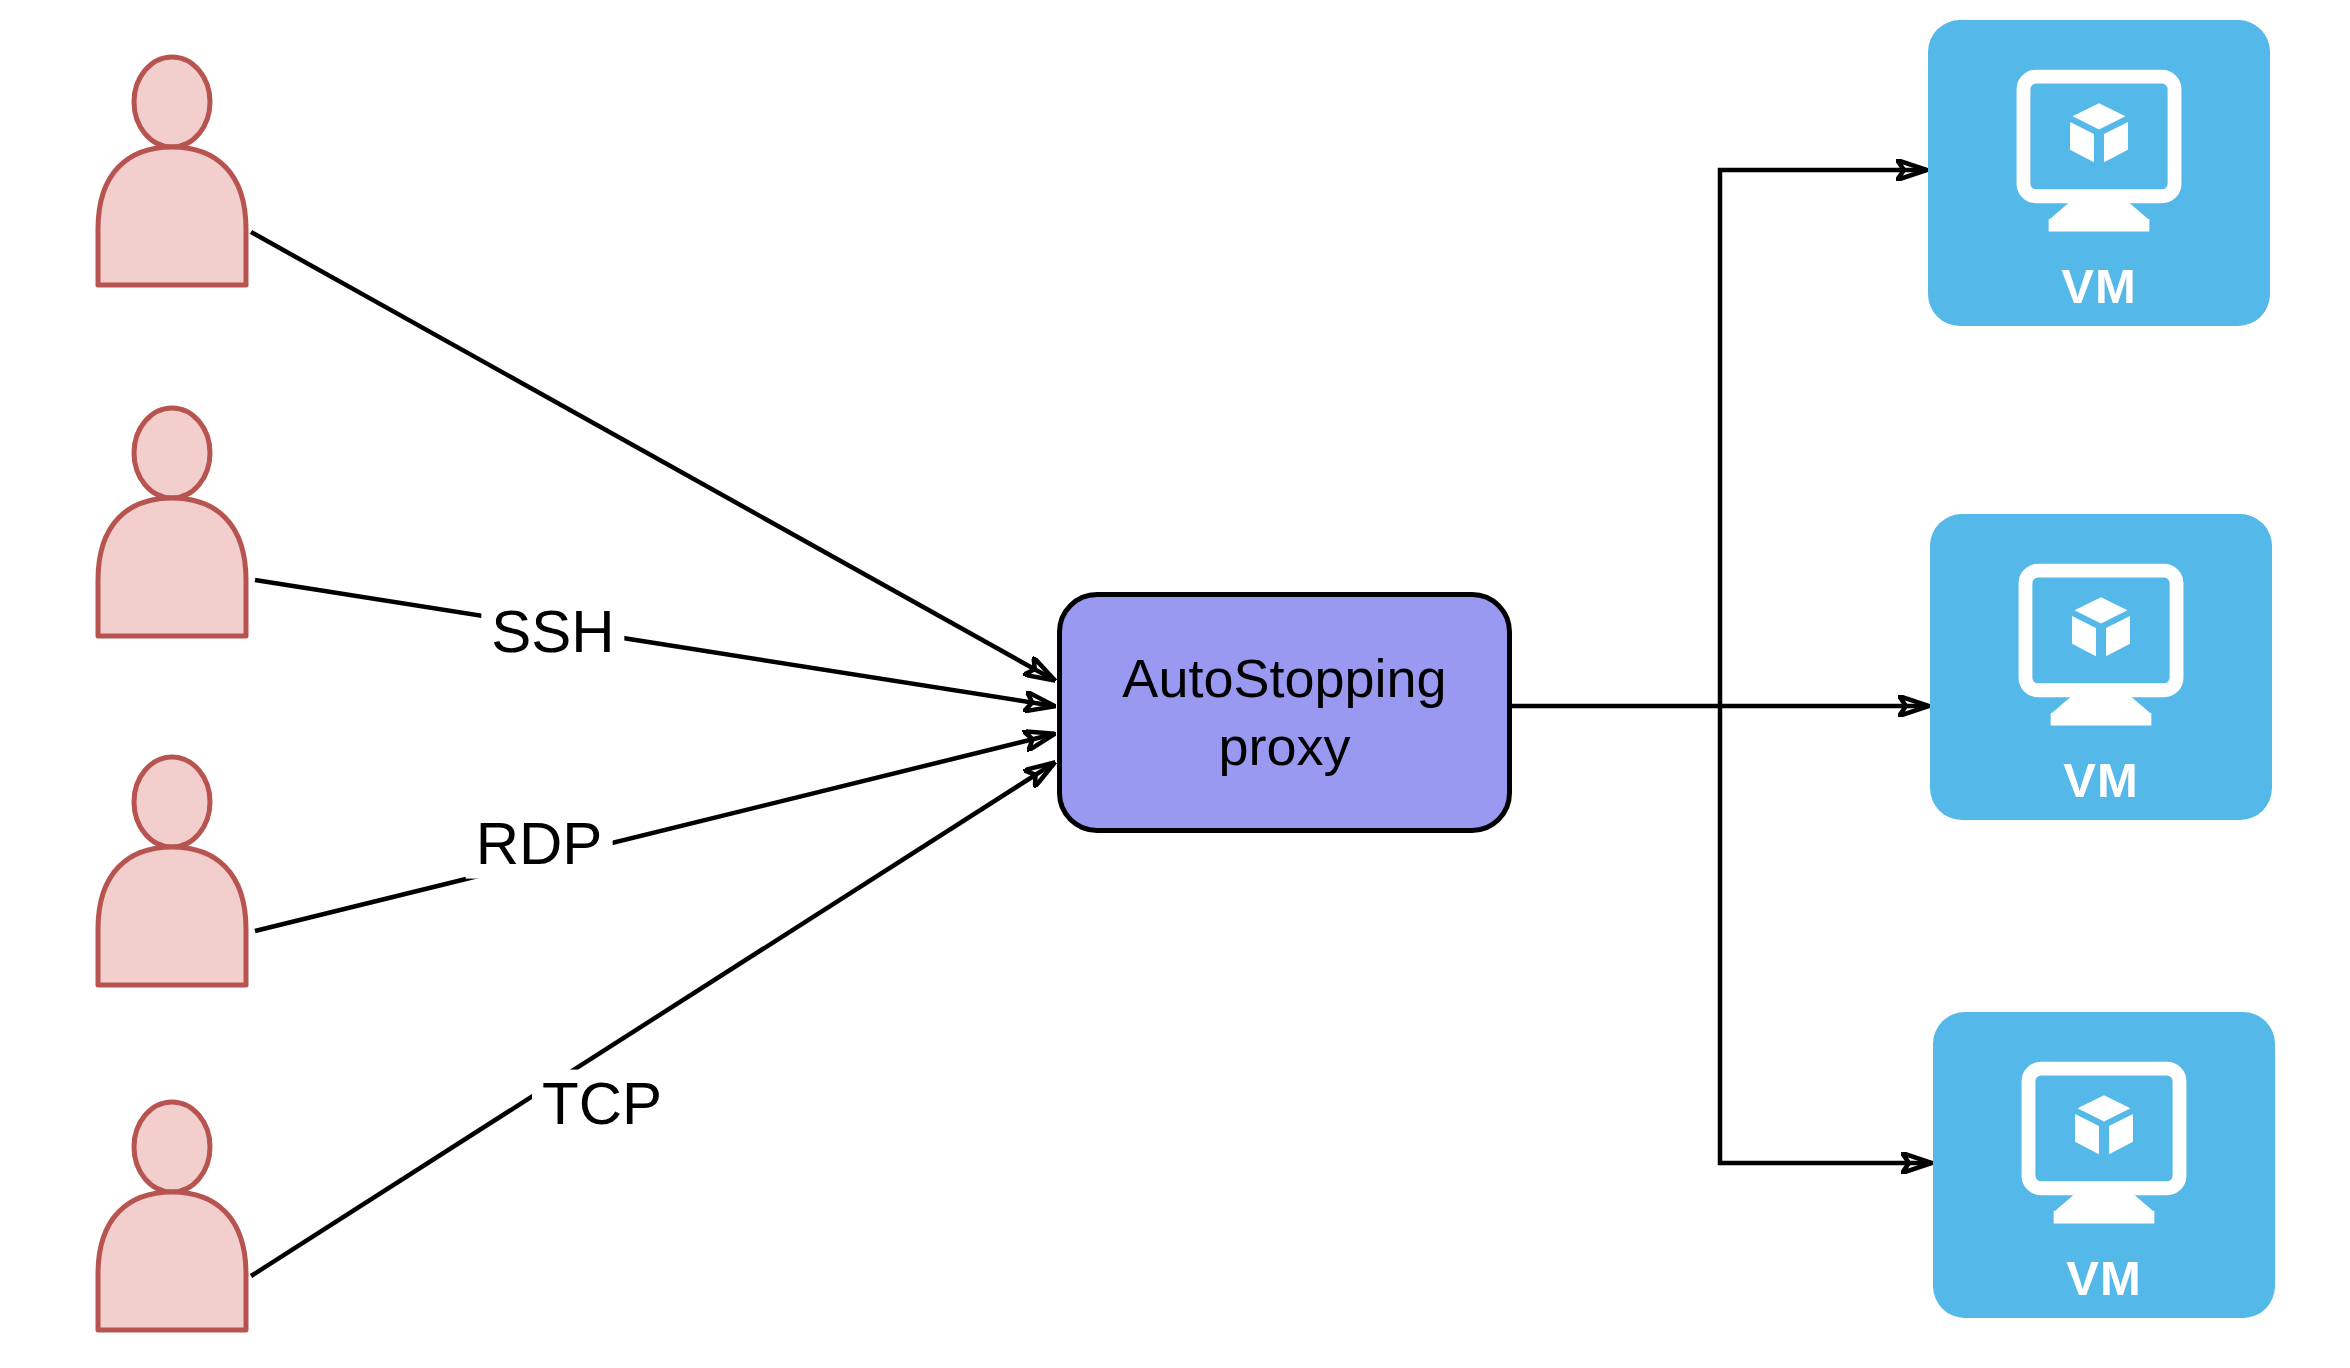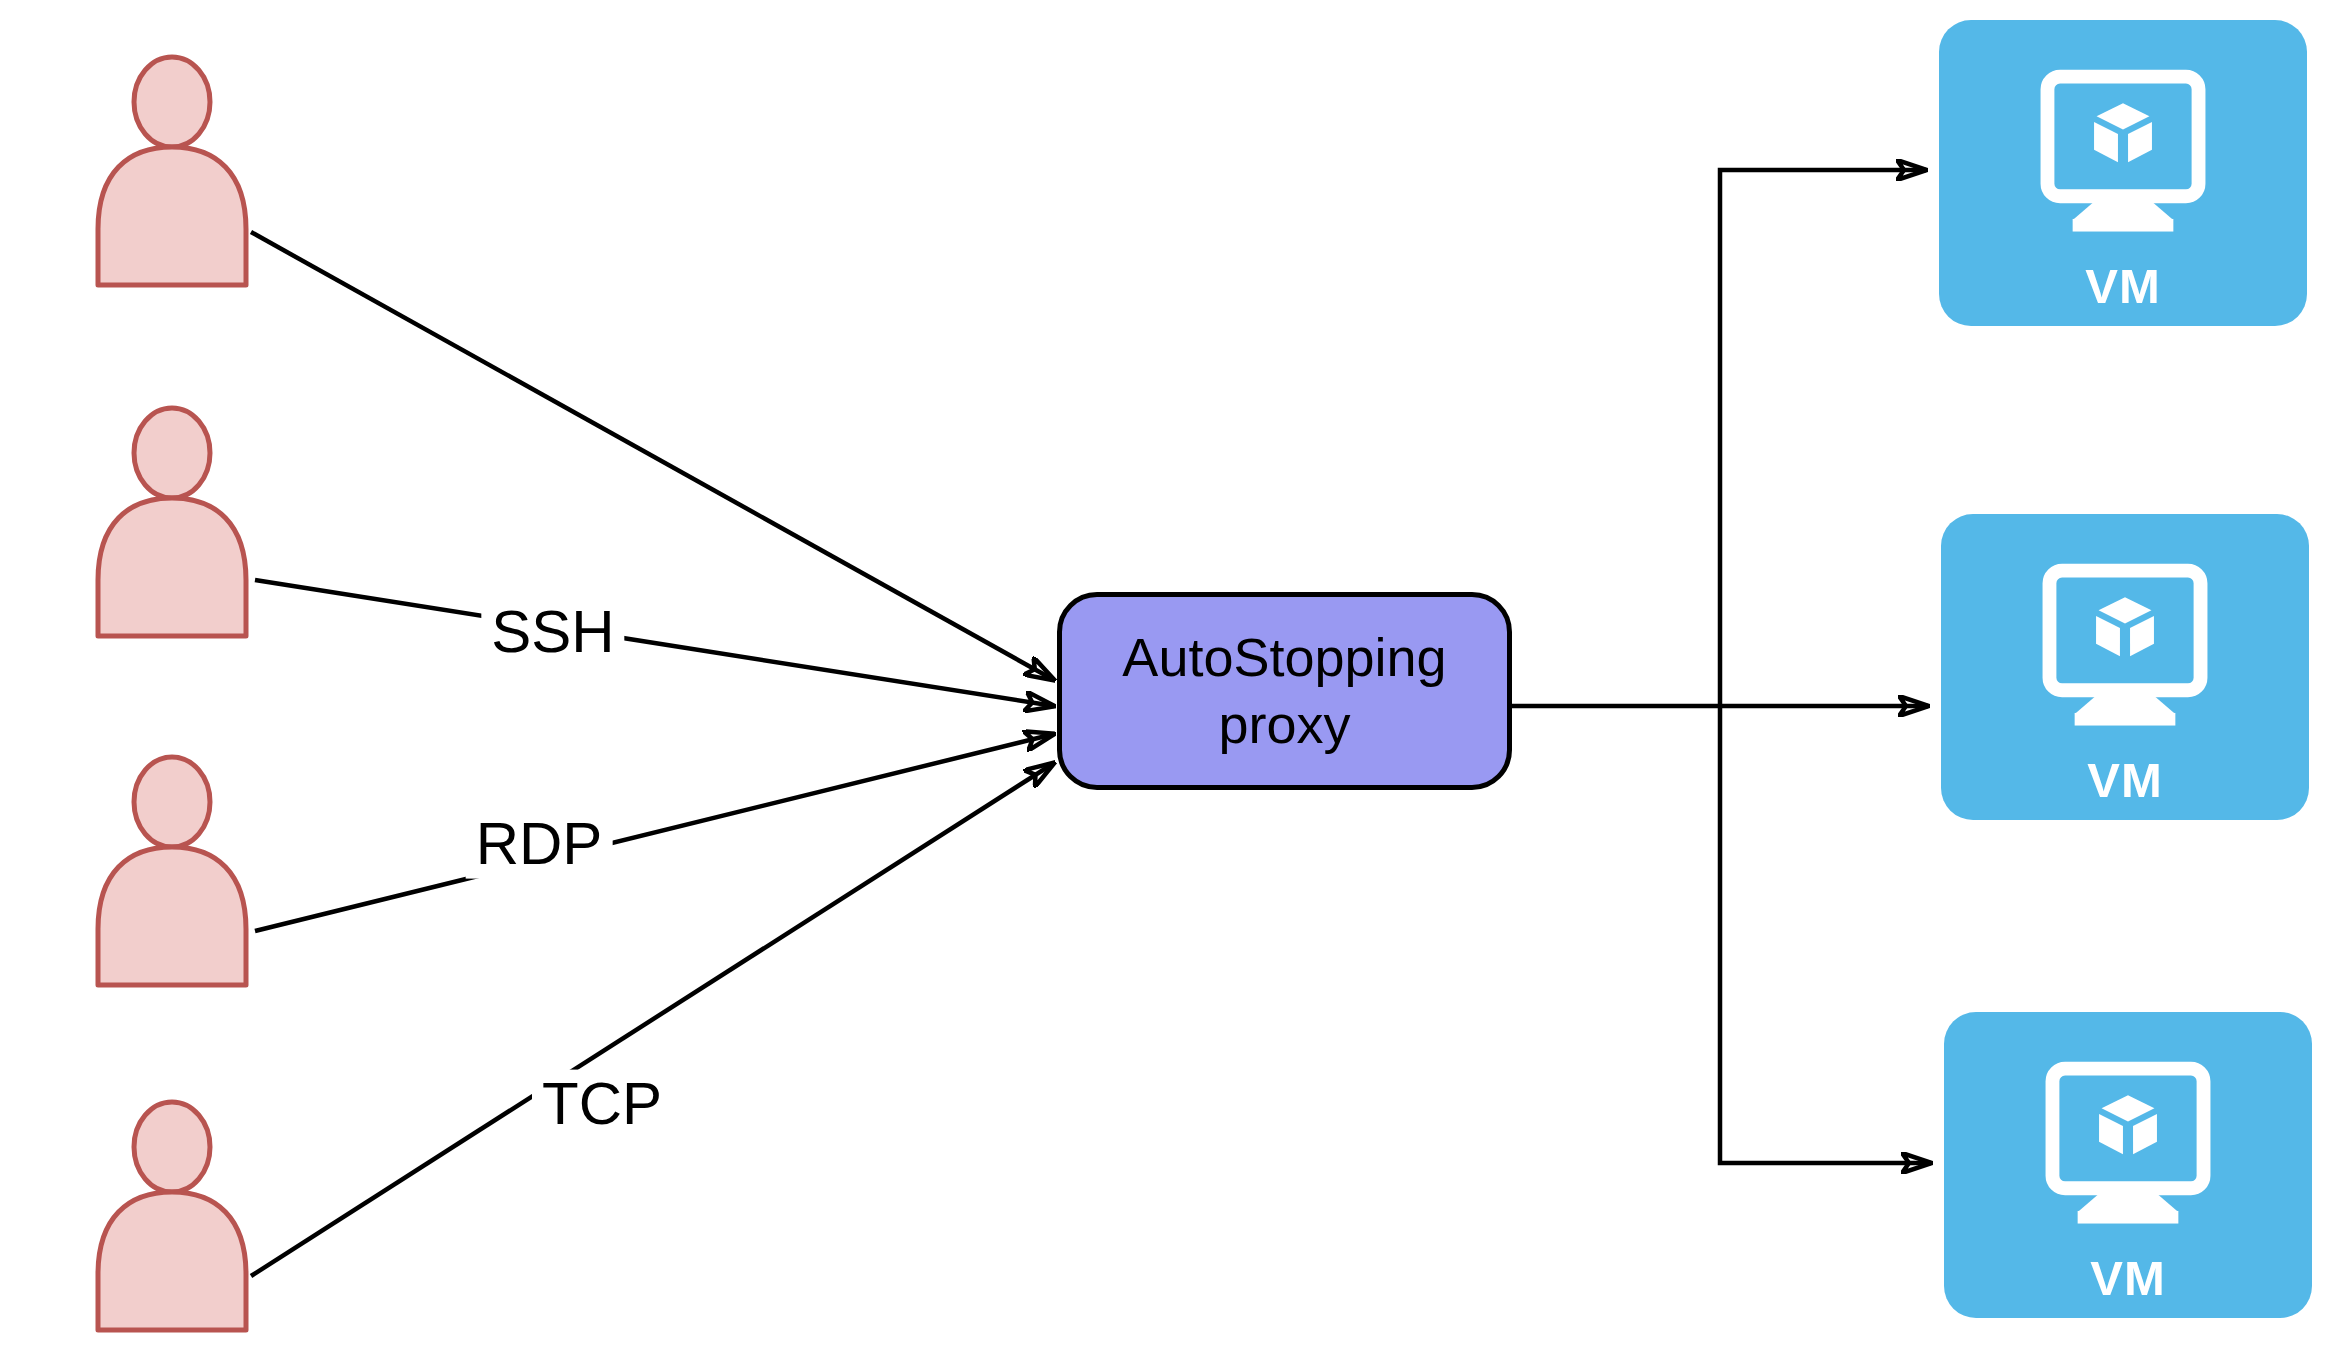--- a/index.html
+++ b/index.html
@@ -56,42 +56,41 @@
   .person{
     fill:var(--user-fill);
     stroke:var(--user-stroke);
     stroke-width:5;
     stroke-linejoin:round;
   }
   
   .proxy-node{
     position:absolute;
     left:1057px;top:592px;
-    width:455px;height:198px;
+    width:455px;height:241px;
     background:var(--proxy-fill);
     border:5px solid var(--proxy-stroke);
     border-radius:40px;
     display:flex;align-items:center;justify-content:center;
     z-index:3;
   }
   .proxy-label{
     width:420px;
     text-align:center;
     font-size:54px;
     line-height:1.25;
     color:#000;
   }
   
   .vm-node{
     position:absolute;
-    width:368px;height:306px;
+    width:342px;height:306px;
     background:var(--vm-fill);
     border-radius:32px;
     z-index:3;
-    margin-left:11px;
   }
   .vm-icon{
     position:absolute;
     left:50%;top:54px;
     transform:translateX(-50%);
     width:214px;height:164px;
     overflow:visible;
   }
   .mon-frame{fill:none;stroke:var(--vm-icon);stroke-width:11;}
   .mon-fill{fill:var(--vm-icon);stroke:none;}

